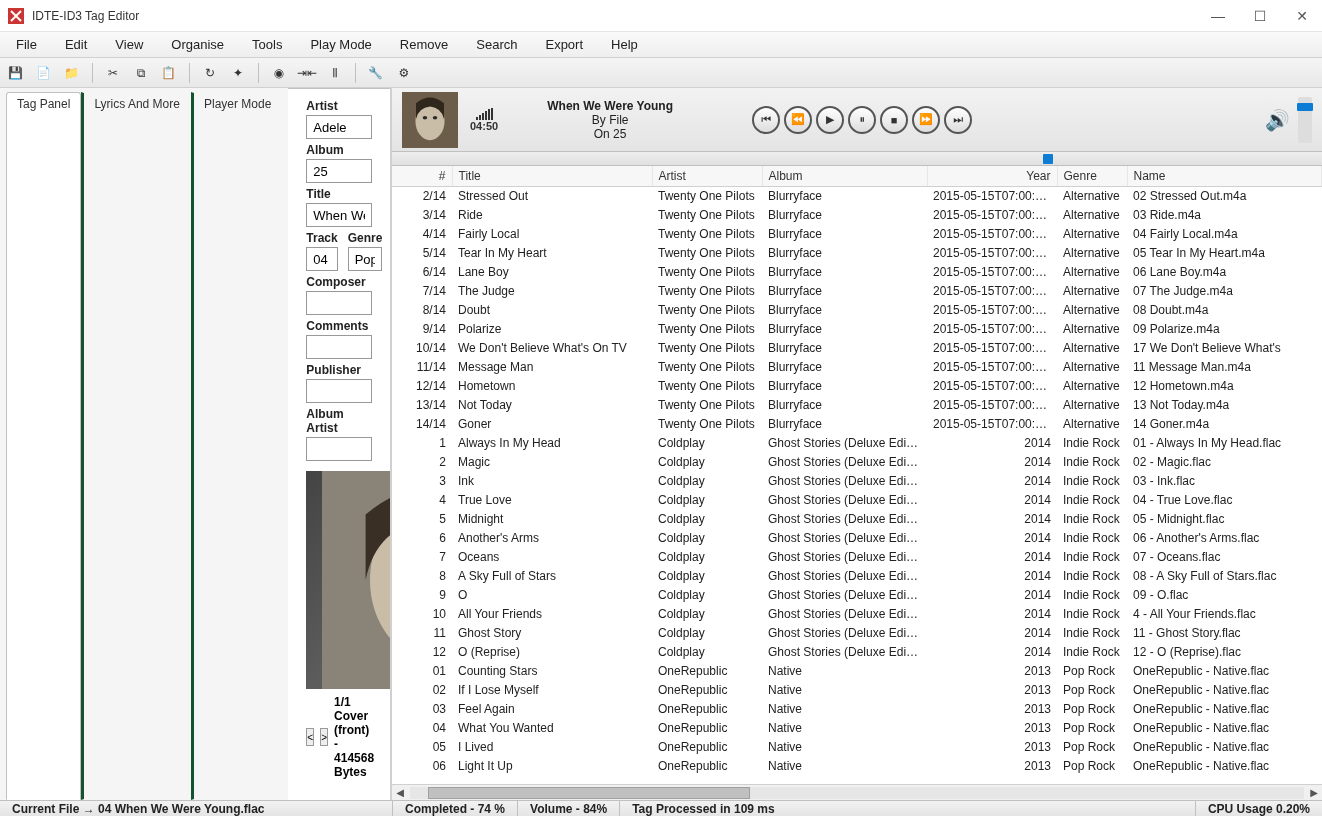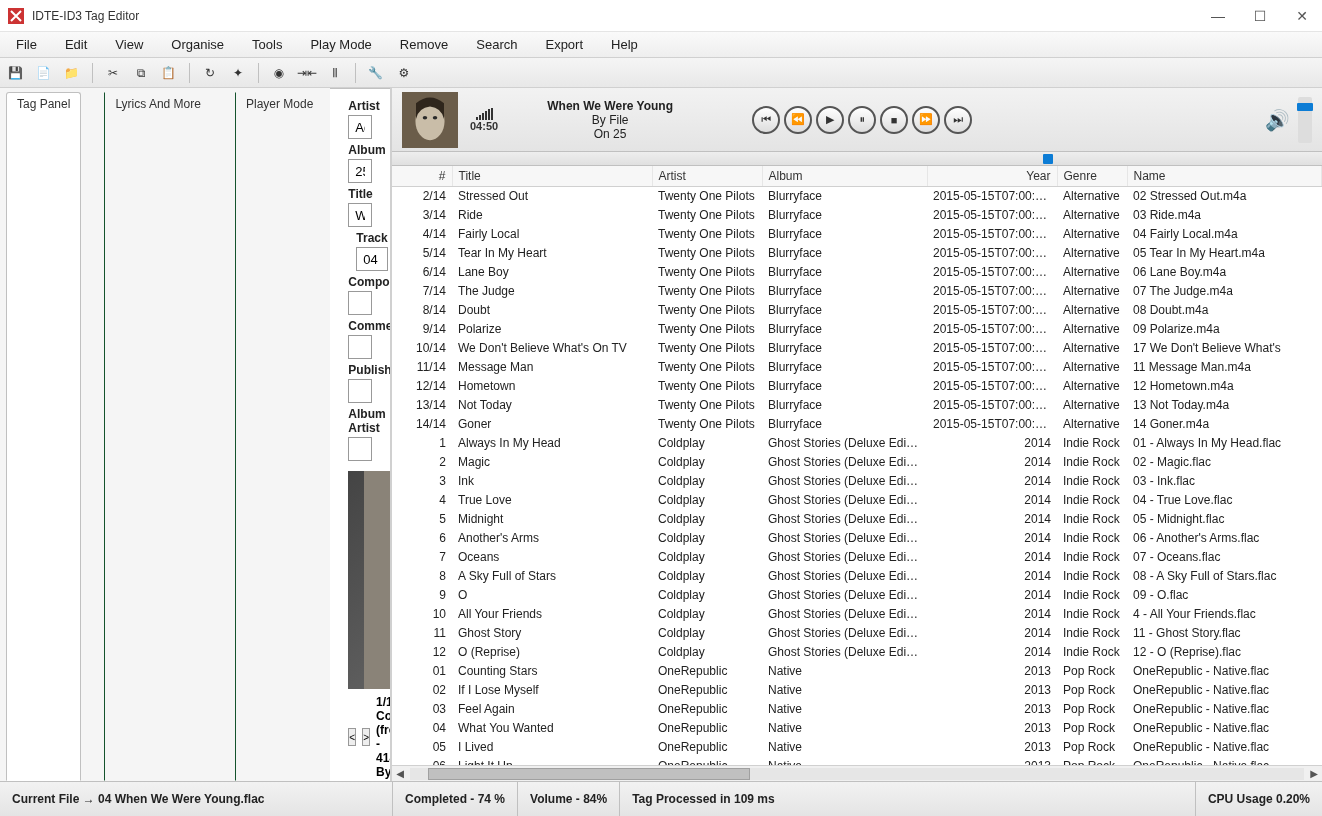--- a/index.html
+++ b/index.html
@@ -13,25 +13,25 @@
 .menubar span { padding: 3px 8px; cursor: pointer; color: #222; }
 .toolbar { height: 30px; display: flex; align-items: center; padding: 0 6px; gap: 8px; background: linear-gradient(#f5f5f5,#e8e8e8); border-bottom: 1px solid #d0d0d0; }
 .toolbar .tbtn { width: 20px; height: 20px; display: flex; align-items: center; justify-content: center; cursor: pointer; color: #333; }
 .toolbar .sep { width: 1px; height: 20px; background: #c0c0c0; margin: 0 2px; }
 .content { flex: 1; display: flex; overflow: hidden; }
 .leftpane { width: 392px; border-right: 2px solid #d0d0d0; display: flex; flex-direction: row; background: #f5f5f5; }
 .rightpane { flex: 1; display: flex; flex-direction: column; background: #fff; overflow: hidden; }
 .tabs { display: flex; padding: 4px 6px 0 6px; background: #f5f5f5; }
 .tab { padding: 4px 10px; font-size: 12px; border: 1px solid transparent; cursor: pointer; color: #333; }
 .tab.active { border: 1px solid #c0c0c0; border-bottom: 1px solid #fff; background: #fff; border-radius: 3px 3px 0 0; }
-.tab + .tab { border-left: 1px solid #14532d; margin-left: 23px; }
+.tab + .tab { border-left: 3px solid #14532d; }
 .tagpanel { padding: 6px 18px; background: #fff; flex: 1; overflow-y: auto; border-top: 1px solid #c0c0c0; }
 .tagpanel .fld-label { font-weight: bold; font-size: 12px; margin: 4px 0 2px 0; color: #222; }
 .tagpanel input[type=text] { width: 100%; height: 24px; border: 1px solid #999; padding: 2px 6px; font-size: 13px; background: #fff; }
-.tagpanel .row3 { display: flex; gap: 10px; margin-left: 8px; }
+.tagpanel .row3 { display: flex; gap: 10px; }
 .tagpanel .row3 > div { flex: 1; }
 .coverwrap { margin-top: 10px; }
 .coverimg { width: 250px; height: 218px; background: linear-gradient(135deg,#444,#777); display: flex; align-items: center; justify-content: center; color: #c9c9c9; font-size: 10px; }
 .covernav { display: flex; align-items: center; gap: 6px; margin-top: 6px; font-size: 12px; font-weight: bold; }
 .covernav button { width: 20px; height: 18px; border: 1px solid #999; background: #eee; cursor: pointer; font-size: 10px; }
 .player { height: 64px; display: flex; align-items: center; padding: 4px 10px; background: linear-gradient(#f2f2f2,#e4e4e4); border-bottom: 1px solid #c0c0c0; gap: 12px; }
 .player .art { width: 56px; height: 56px; background: linear-gradient(135deg,#3a3028,#7a6a58); flex-shrink: 0; }
 .player .timewrap { display: flex; flex-direction: column; align-items: center; font-size: 11px; color: #333; }
 .player .bars { display: flex; gap: 1px; align-items: flex-end; height: 12px; }
 .player .bars i { width: 2px; background: #333; }
@@ -48,21 +48,21 @@
 .grid { flex: 1; overflow: auto; position: relative; }
 table { border-collapse: collapse; width: 100%; font-size: 12px; table-layout: fixed; }
 thead th { text-align: left; padding: 3px 6px; border-bottom: 1px solid #d0d0d0; border-right: 1px solid #e6e6e6; background: #f7f7f7; font-weight: normal; color: #333; position: sticky; top: 0; }
 thead th.r, td.r { text-align: right; }
 tbody td { padding: 2px 6px; color: #222; white-space: nowrap; overflow: hidden; text-overflow: ellipsis; }
 tbody tr { height: 19px; }
 .gridscroll { height: 16px; display: flex; align-items: center; background: #f0f0f0; border-top: 1px solid #d0d0d0; }
 .gridscroll .arrow { width: 16px; text-align: center; color: #555; cursor: pointer; font-size: 10px; }
 .gridscroll .track { flex: 1; height: 12px; background: #e6e6e6; margin: 0 2px; position: relative; }
 .gridscroll .thumb2 { position: absolute; left: 2%; width: 36%; height: 100%; background: #c0c0c0; border: 1px solid #a0a0a0; }
-.statusbar { height: 35px; display: flex; align-items: center; background: linear-gradient(#f2f2f2,#e4e4e4); border-top: 1px solid #c0c0c0; font-size: 12px; font-weight: bold; color: #222; }
+.statusbar { height: 16px; display: flex; align-items: center; background: linear-gradient(#f2f2f2,#e4e4e4); border-top: 1px solid #c0c0c0; font-size: 12px; font-weight: bold; color: #222; }
 .statusbar div { padding: 0 12px; }
 .statusbar .sep2 { width: 1px; height: 100%; background: #c0c0c0; padding: 0; }
 .face-svg { width: 100%; height: 100%; }
 </style>
 </head>
 <body>
 
 <div class="titlebar">
   <svg class="app-icon" viewBox="0 0 16 16">
       <rect width="16" height="16" fill="#c33"></rect>

